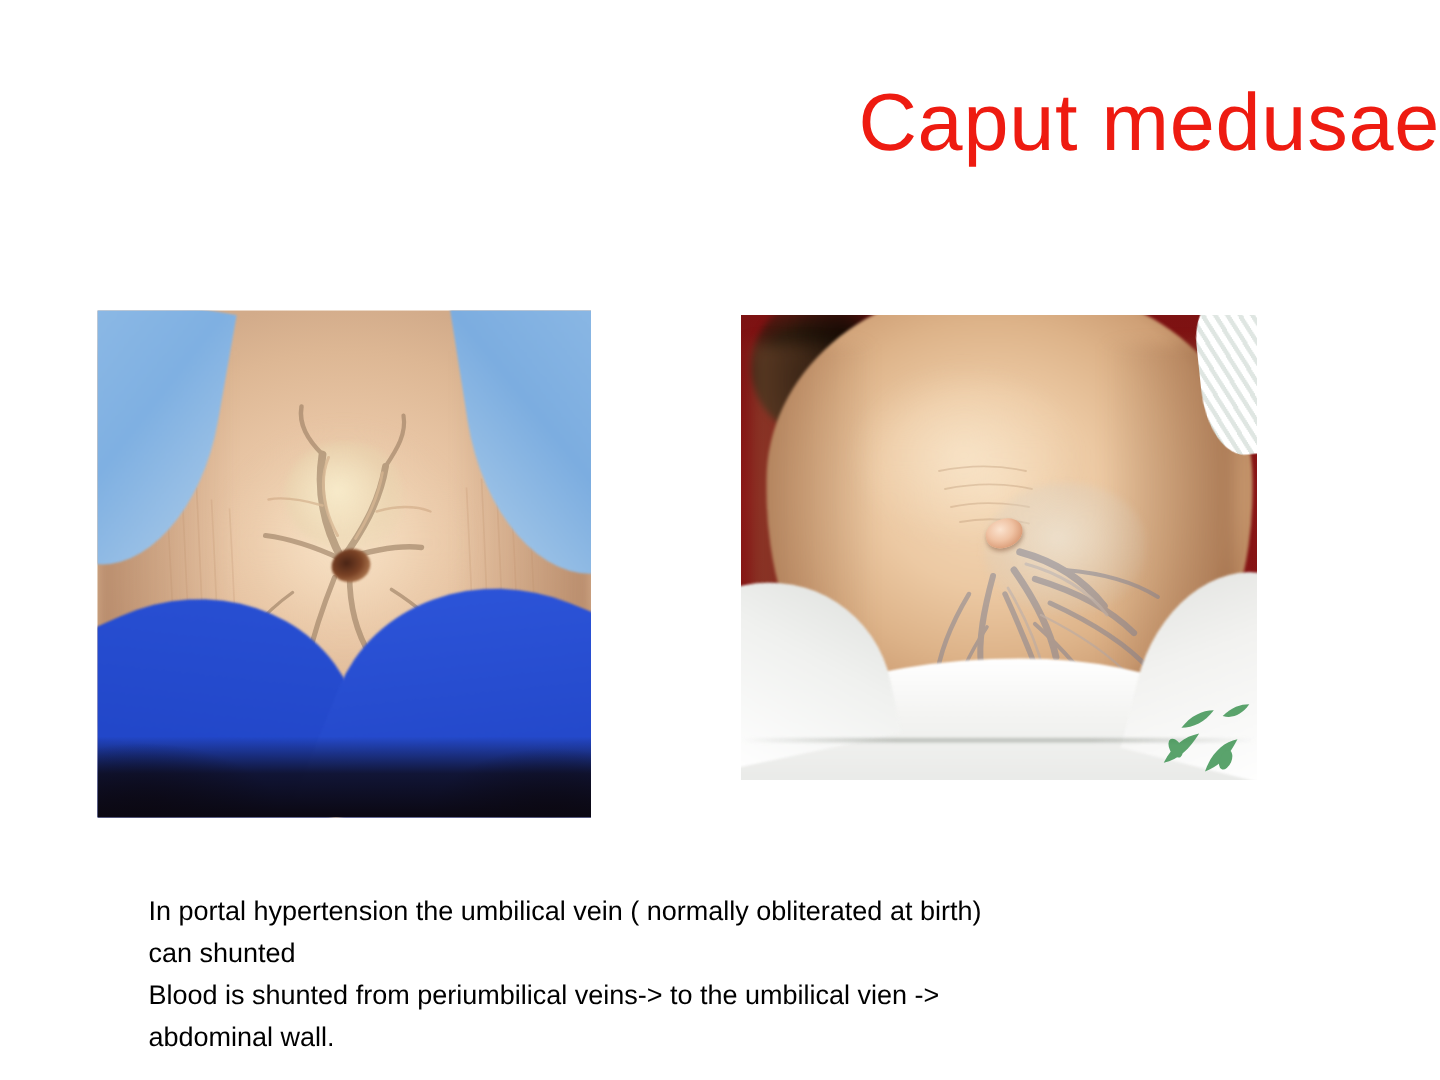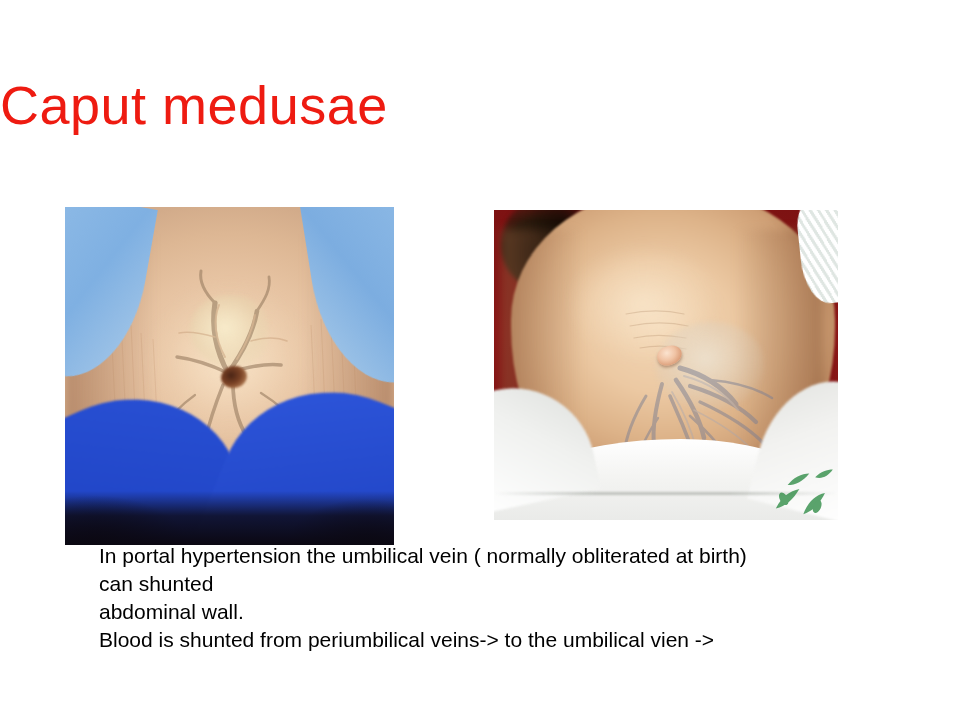--- a/index.html
+++ b/index.html
@@ -18,23 +18,23 @@
     position: relative;
     width: 960px;
     height: 720px;
     background: #ffffff;
   }
 
   
   .slide-title {
     position: absolute;
     left: 0;
-    top: 74px;
+    top: 51px;
     width: 960px;
-    text-align: left;
+    text-align: right;
     font-size: 54px;
     line-height: 62px;
     font-weight: 400;
     color: #ee1b11;
     letter-spacing: 0.5px;
     white-space: nowrap;
   }
 
   
   .photo {
@@ -231,23 +231,23 @@
   .r-fold {
     left: 0; bottom: 8%; width: 100%; height: 3px;
     background: linear-gradient(90deg, rgba(190,192,188,0) 0%, rgba(176,180,174,0.75) 30%, rgba(176,180,174,0.75) 68%, rgba(190,192,188,0) 100%);
     filter: blur(1.2px);
   }
 
   
   .body-text {
     position: absolute;
     left: 99px;
-    top: 542px;
+    top: 593px;
     width: 790px;
-    font-size: 21px;
+    font-size: 18px;
     line-height: 28px;
     color: #000000;
   }
   .body-text p { margin: 0; }
 </style>
 </head>
 <body>
 
 <div class="slide">
 
@@ -365,17 +365,17 @@
         <path d="M50,26 C56,20 62,18 68,18 C63,25 57,28 50,26 Z"></path>
         <ellipse cx="18" cy="48" rx="4" ry="7" transform="rotate(-28 18 48)"></ellipse>
         <ellipse cx="52" cy="56" rx="4" ry="7" transform="rotate(22 52 56)"></ellipse>
       </g>
     </svg>
   </div>
 
   <div class="body-text">
     <p>In portal hypertension the umbilical vein ( normally obliterated at birth)</p>
     <p>can shunted</p>
+    <p>Blood is shunted from periumbilical veins-&gt; to the umbilical vien -&gt;</p>
     <p>abdominal wall.</p>
-    <p>Blood is shunted from periumbilical veins-&gt; to the umbilical vien -&gt;</p>
   </div>
 
 </div>
 
 </body></html>

